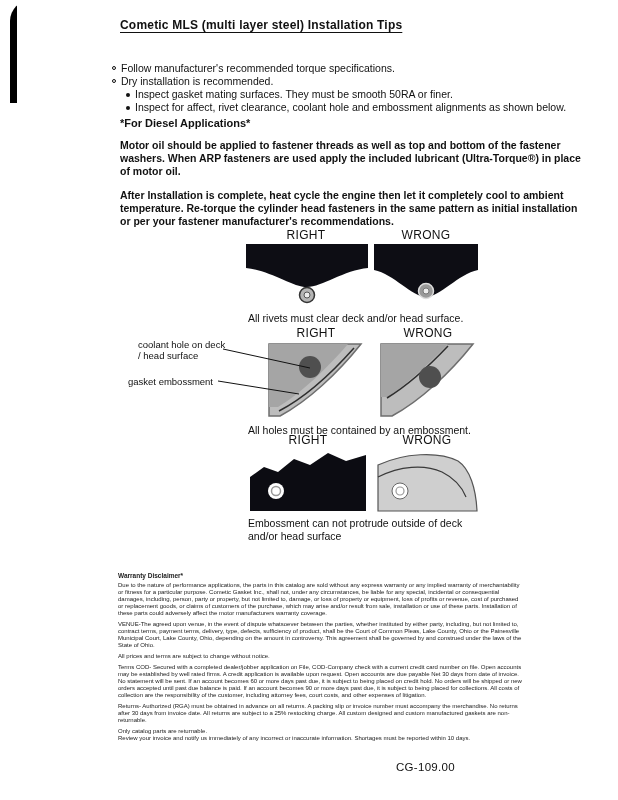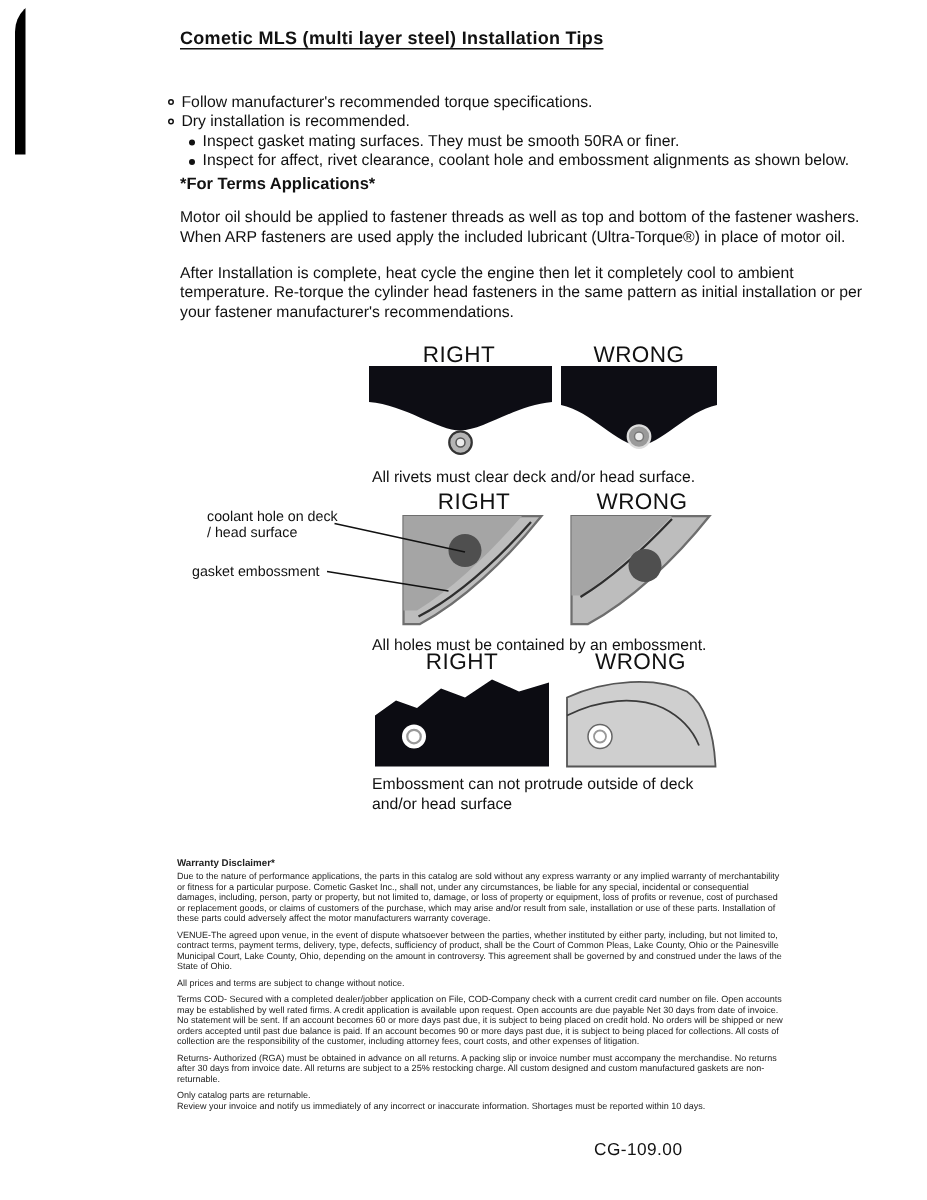--- a/index.html
+++ b/index.html
@@ -13,23 +13,23 @@
            text-decoration:underline; text-underline-offset:3px; letter-spacing:.2px; }
 
   .tips { position:absolute; left:102px; top:42px; width:500px; font-size:10.5px; line-height:13px;margin-top:20px; }
   .tip { display:flex; align-items:flex-start; }
   .tip.sub { margin-left:14px; }
   .m-open { width:4px; height:4px; border:1px solid #111; border-radius:50%; margin:4px 5px 0 0; flex:none; }
   .m-fill { width:4px; height:4px; background:#111; border-radius:50%; margin:4.5px 5px 0 0; flex:none; }
 
   .diesel { position:absolute; left:110px; top:117px; width:468px; font-size:10.5px; line-height:13px; }
   .diesel h2 { font-size:11px; font-weight:bold; margin-bottom:9px; }
-  .diesel p { margin-bottom:11px; }
+  .diesel p { margin-bottom:11px;font-weight:bold; }
 
-  .dlabel { position:absolute; font-size:15px; text-align:center; letter-spacing:.3px; }
+  .dlabel { position:absolute; font-size:12px; text-align:center; letter-spacing:.3px; }
   .panel { position:absolute; }
   .caption { position:absolute; font-size:10.5px; line-height:13px; }
   .annot { position:absolute; font-size:9.5px; line-height:11px; }
   .annot-lines { position:absolute; left:205px; top:340px; z-index:3; }
 
   .disclaimer { position:absolute; left:108px; top:572px; width:404px; font-size:6px; line-height:7px; color:#222; }
   .disclaimer h3 { font-size:6.5px; font-weight:bold; margin-bottom:3px; }
   .disclaimer p { margin-bottom:4px; }
   .disclaimer p.tight { margin-bottom:0; }
 
@@ -57,21 +57,21 @@
       <span class="m-fill"></span>
       <span>Inspect gasket mating surfaces.  They must be smooth 50RA or finer.</span>
     </div>
     <div class="tip sub">
       <span class="m-fill"></span>
       <span>Inspect for affect, rivet clearance, coolant hole and embossment alignments as shown below.</span>
     </div>
   </div>
 
   <div class="diesel">
-    <h2>*For Terms Applications*</h2>
+    <h2>*For Diesel Applications*</h2>
     <p>Motor oil should be applied to fastener threads as well as top and bottom of the fastener washers. When ARP fasteners are used apply the included lubricant (Ultra-Torque®) in place of motor oil.</p>
     <p>After Installation is complete, heat cycle the engine then let it completely cool to ambient temperature. Re-torque the cylinder head fasteners in the same pattern as initial installation or per your fastener manufacturer's recommendations.</p>
   </div>
 
   <div class="dlabel" style="left:236px; top:228px; width:120px;">RIGHT</div>
   <div class="dlabel" style="left:364px; top:228px; width:104px;">WRONG</div>
 
   <div class="panel" style="left:236px; top:244px;">
     <svg width="122" height="62" viewBox="0 0 122 62">
       <rect width="122" height="62" fill="#ffffff"></rect>

